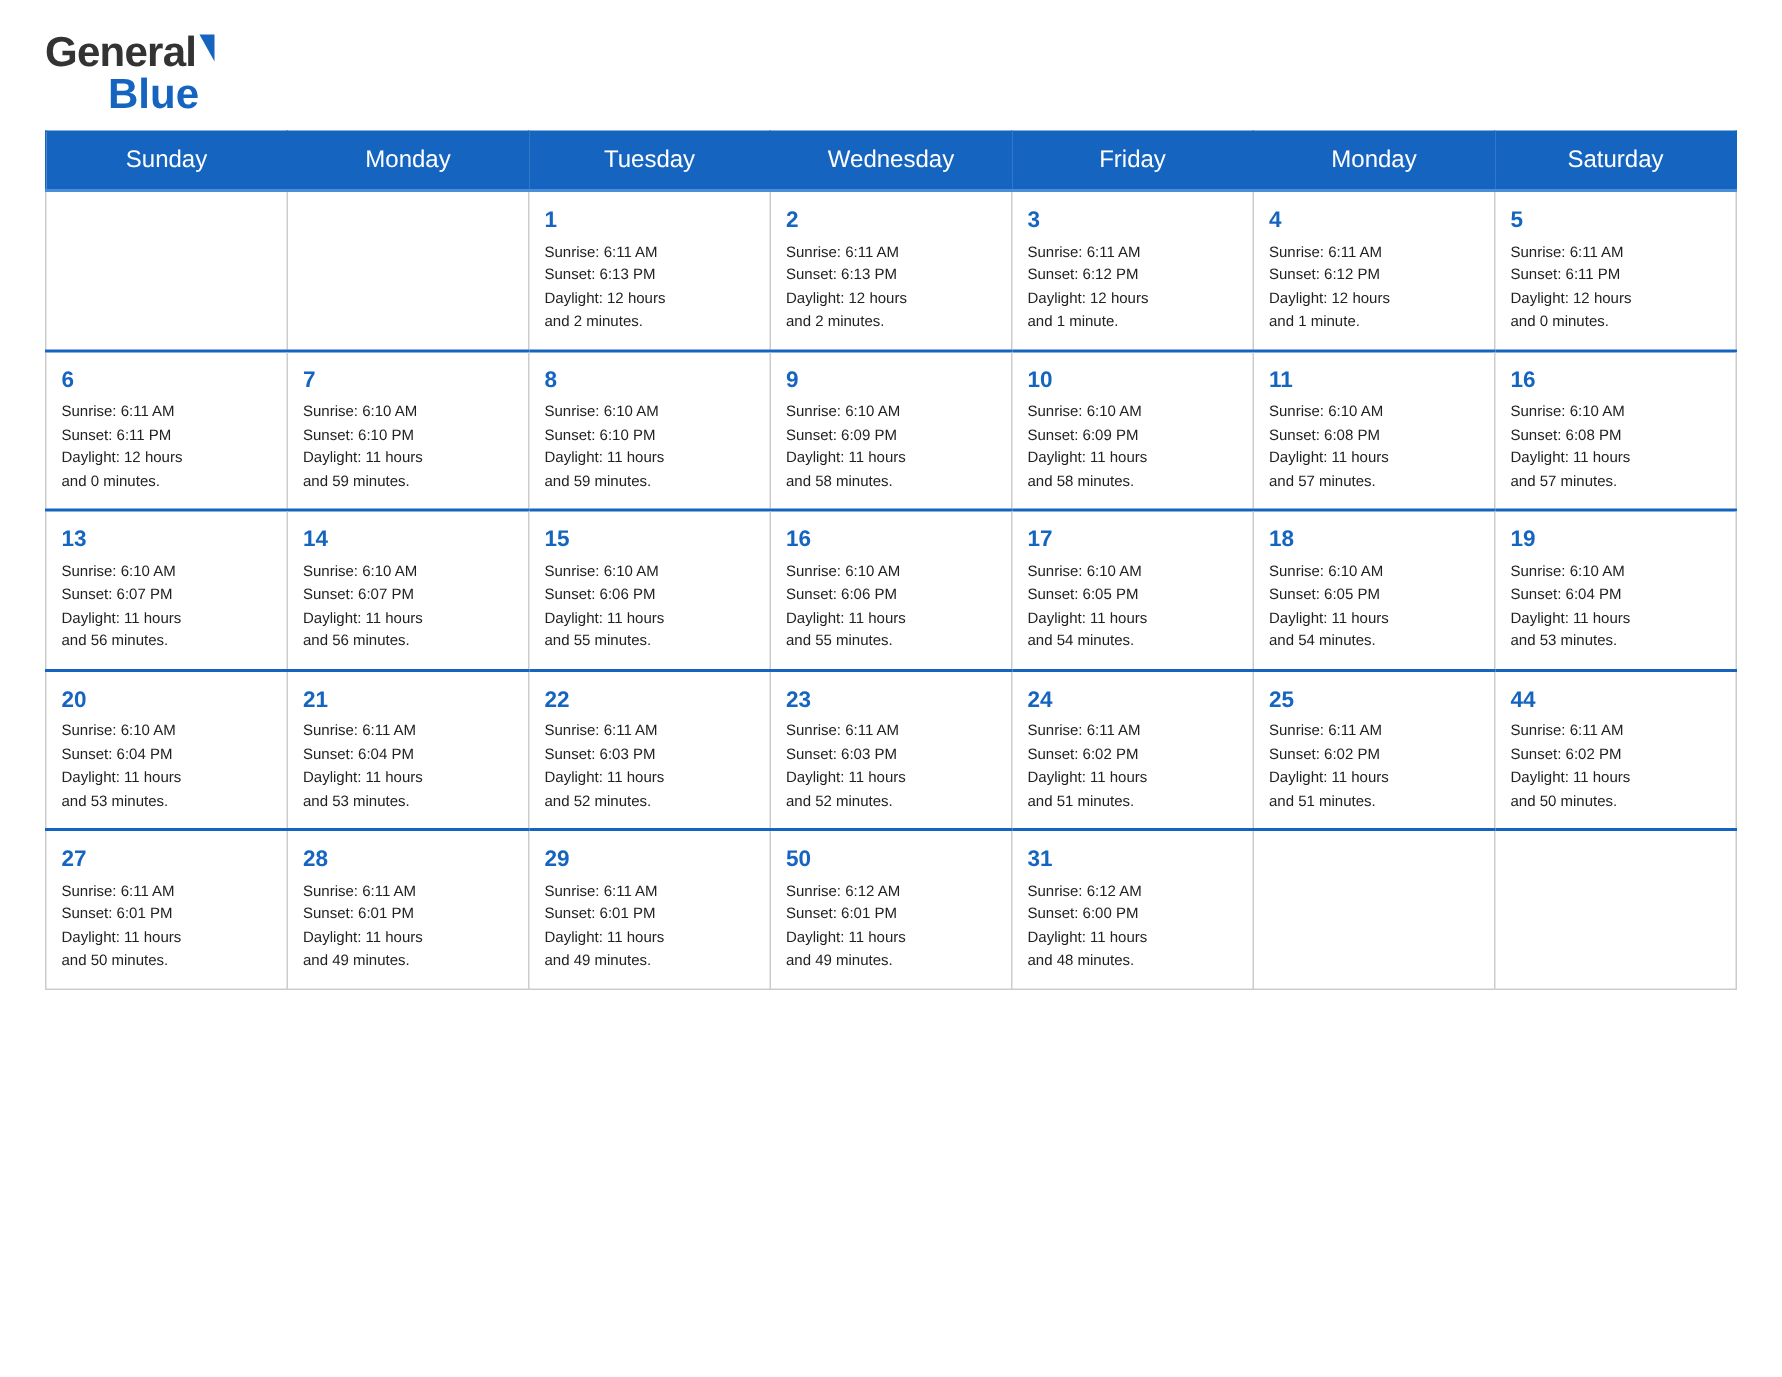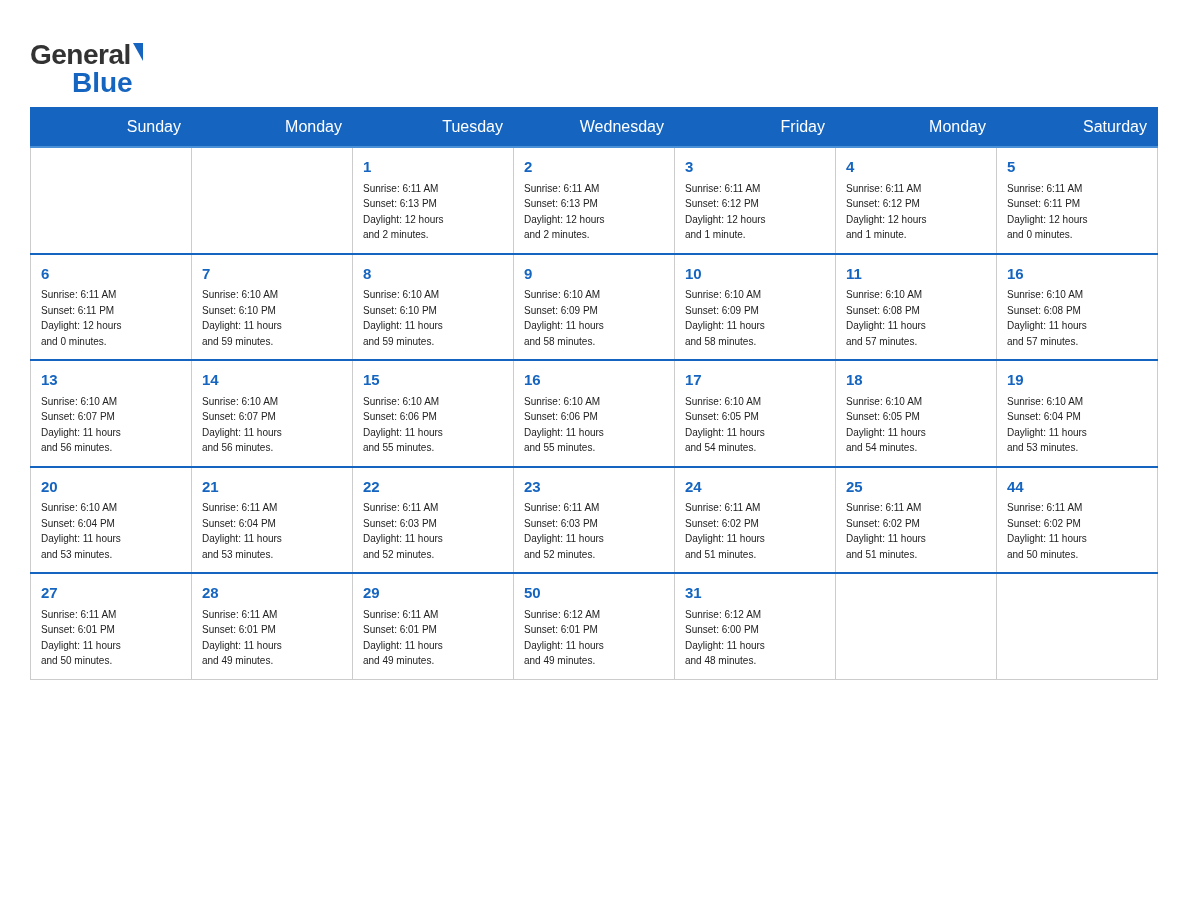--- a/index.html
+++ b/index.html
@@ -15,21 +15,21 @@
       display: flex;
       justify-content: space-between;
       align-items: flex-start;
       margin-bottom: 10px;
     }
 
     .logo {
       display: flex;
       flex-direction: column;
       align-items: flex-start;
-      margin-top: 21px;
+      margin-top: 1px;
     }
 
     .logo-general {
       font-size: 28px;
       font-weight: bold;
       color: #333;
       letter-spacing: -0.5px;
       line-height: 1;
     }
 
@@ -78,21 +78,21 @@
 
     .calendar {
       width: 100%;
       border-collapse: collapse;
       margin-top: 10px;
     }
 
     .calendar th {
       background-color: #1565c0;
       color: #fff;
-      text-align: right;
+      text-align: center;
       padding: 10px 10px;
       font-size: 16px;
       font-weight: normal;
       border: 1px solid #1565c0;
     }
 
     .calendar td {
       vertical-align: top;
       padding: 8px 10px 10px 10px;
       border: 1px solid #ccc;

